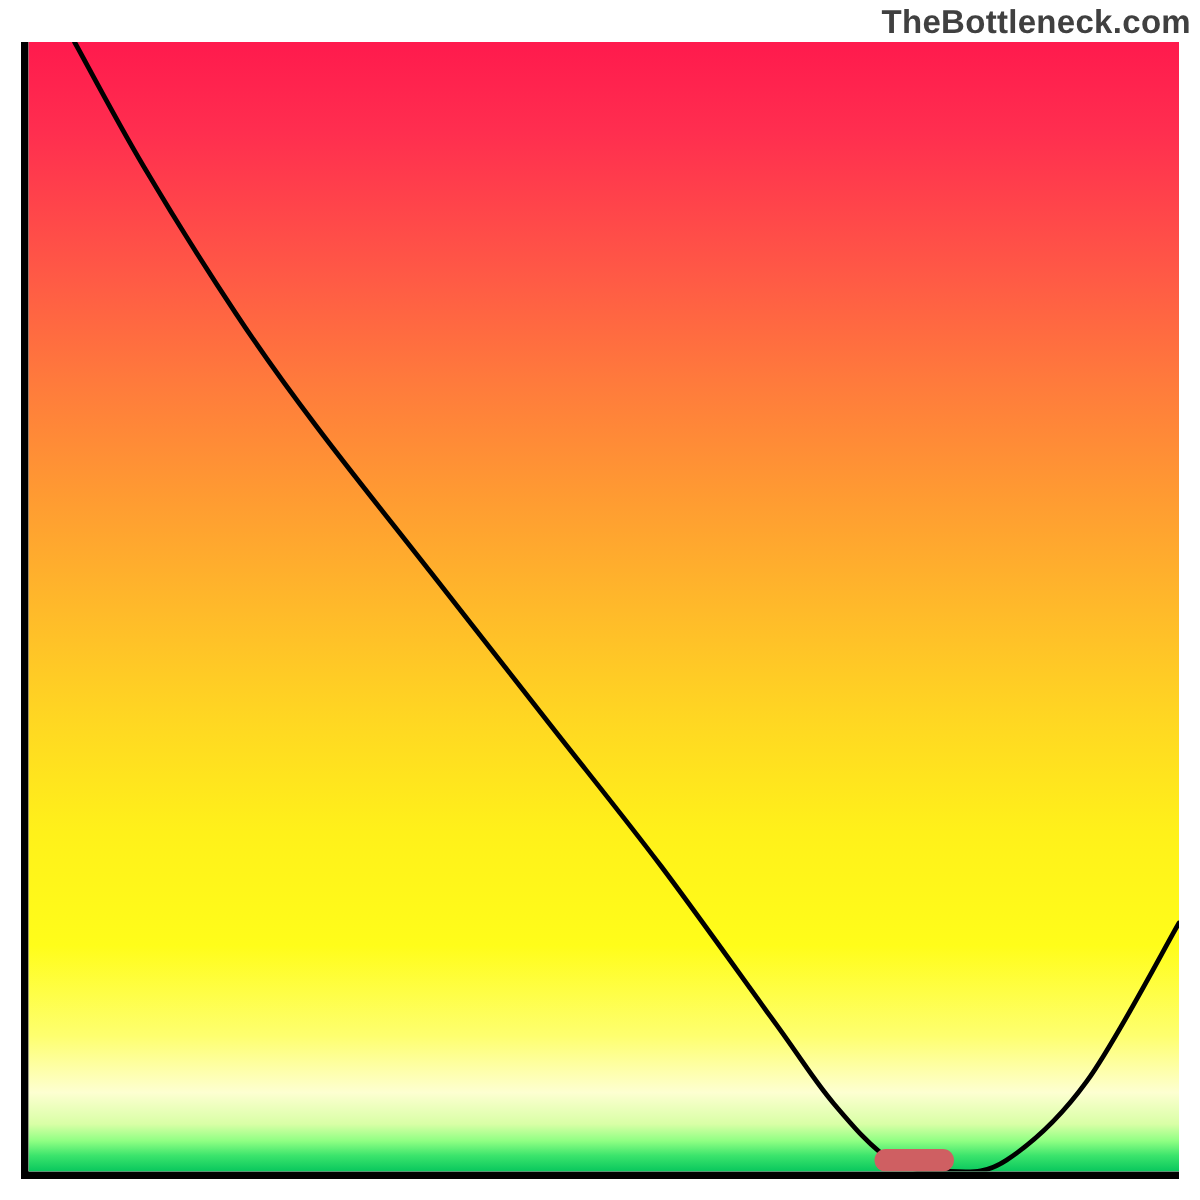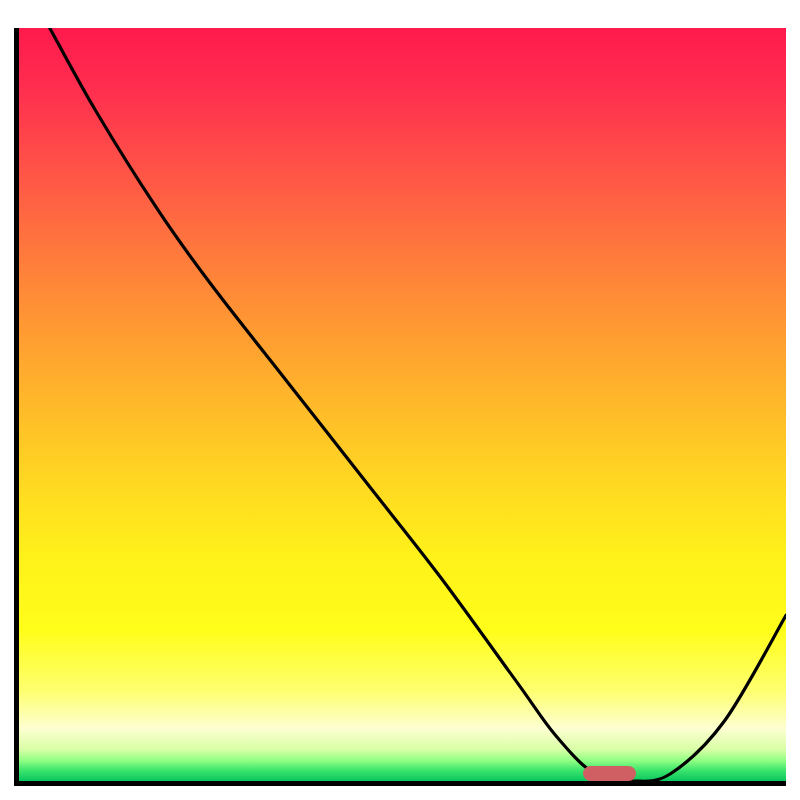--- a/index.html
+++ b/index.html
@@ -82,20 +82,21 @@
     height: 15px;
     background: #cf5f62;
     border-radius: 8px;
   }
 </style>
 </head>
 <body>
 
 <div class="container">
 
+  <div class="watermark">TheBottleneck.com</div>
 
   <div class="plot-frame"></div>
 
   <div class="plot-area">
 
     <div class="gradient"></div>
 
     <svg class="curve-svg" viewBox="0 0 767 753" preserveAspectRatio="none">
       <path id="curve-path" fill="none" stroke="#000" stroke-width="3.2" stroke-linecap="round" stroke-linejoin="round" d="M 30.7 0.0 C 38.4 13.8, 58.8 52.7, 76.7 82.8 C 94.6 113.0, 118.9 151.9, 138.1 180.7 C 157.2 209.6, 170.0 227.2, 191.8 256.0 C 213.5 284.9, 242.9 321.3, 268.4 353.9 C 294.0 386.5, 319.6 419.2, 345.2 451.8 C 370.7 484.4, 396.3 515.8, 421.9 549.7 C 447.4 583.6, 479.4 628.8, 498.6 655.1 C 517.7 681.5, 524.1 692.8, 536.9 707.8 C 549.7 722.9, 562.5 737.9, 575.3 745.5 C 588.0 753.0, 600.8 753.0, 613.6 753.0 C 626.4 753.0, 636.6 755.5, 651.9 745.5 C 667.3 735.4, 686.5 719.1, 705.6 692.8 C 724.8 666.4, 756.8 604.9, 767.0 587.3"></path>
     </svg>

